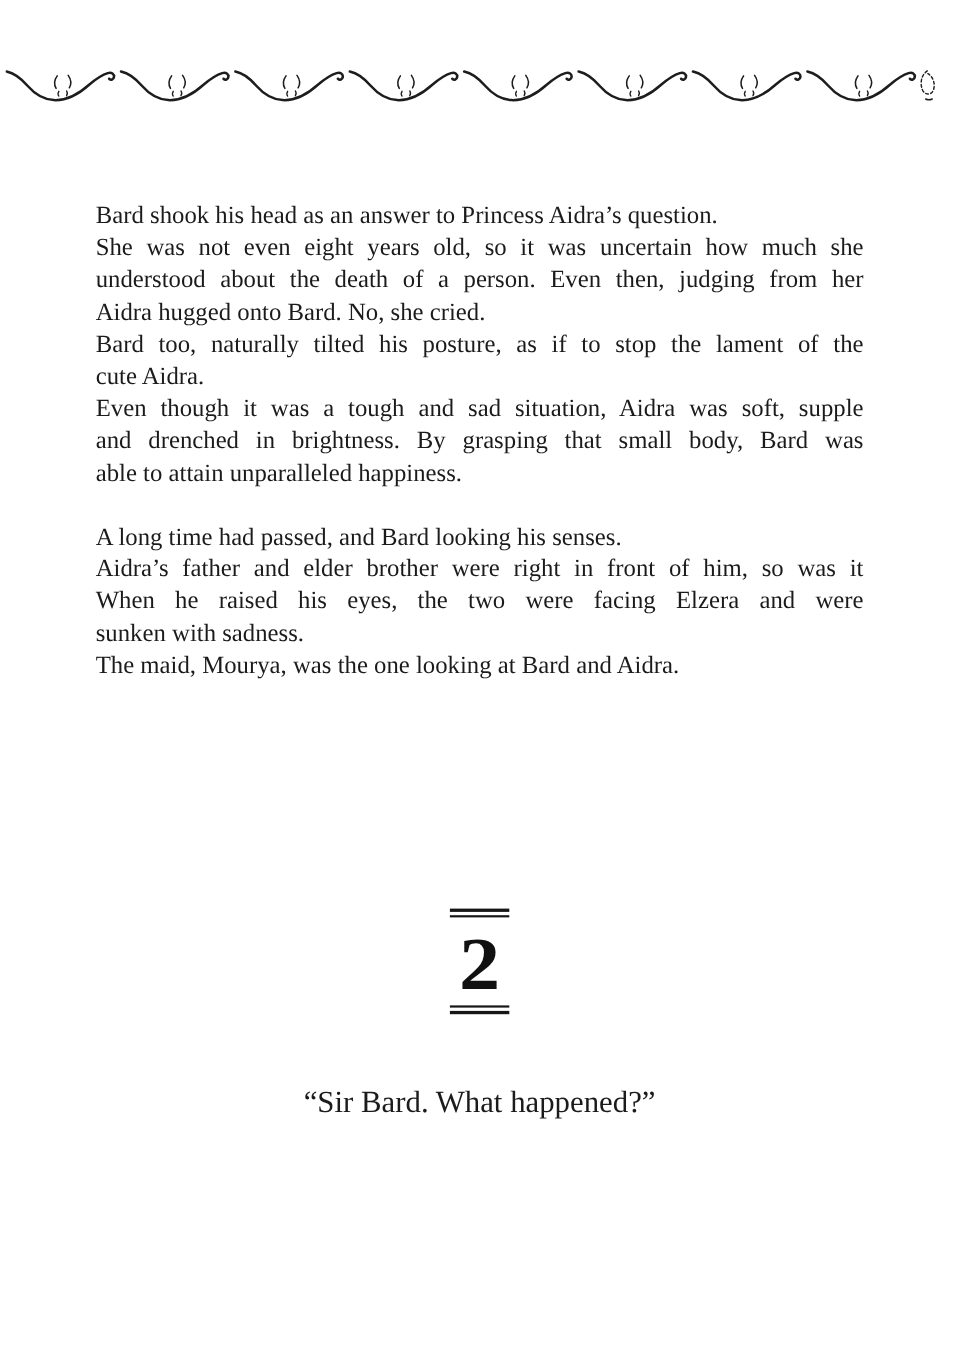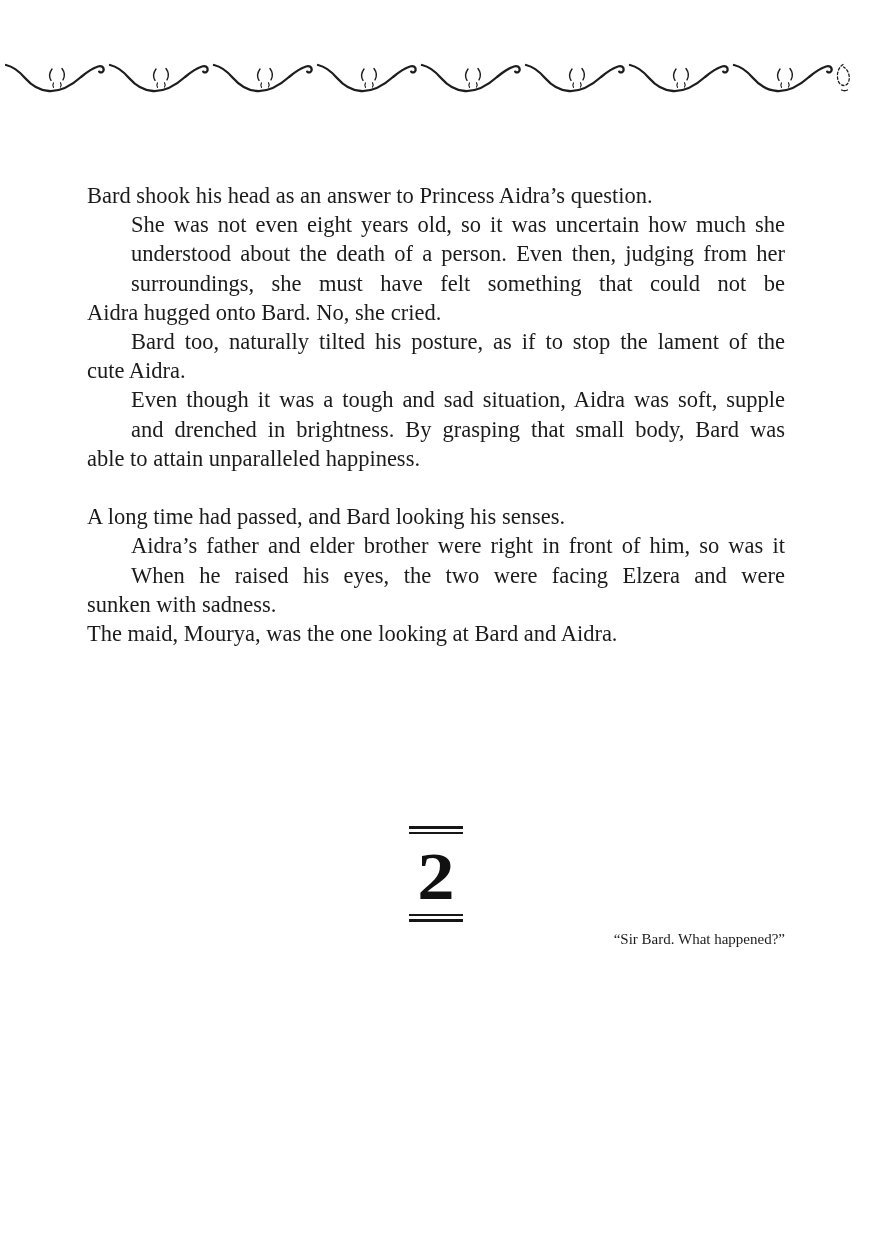--- a/index.html
+++ b/index.html
@@ -32,21 +32,20 @@
     font-size: 22.5px;
   }
   .line {
     line-height: 29.2px;
     min-height: 29.2px;
     white-space: normal;
   }
   .line.just {
     text-align: justify;
     text-align-last: justify;
-    margin-left: 44px;
   }
 
   
   .chapter {
     position: absolute;
     left: 87px;
     top: 826px;
     width: 698px;
     text-align: center;
   }
@@ -65,24 +64,24 @@
     font-weight: 700;
     transform: scaleX(1.1);
     transform-origin: center;
     color: #111111;
   }
 
   
   .quote {
     position: absolute;
     left: 87px;
-    top: 925px;
+    top: 988px;
     width: 698px;
-    text-align: right;
-    font-size: 15px;
+    text-align: center;
+    font-size: 28px;
     line-height: 29px;
   }
 </style>
 </head>
 <body>
 
 <div class="page">
 
   <div class="ornament top">
     <svg width="848" height="44" viewBox="0 0 848 44">
@@ -107,21 +106,20 @@
         <path stroke-width="1.3" stroke-dasharray="2.5 2.2" d="M838,5.5 C833,8.5 831,16 833.5,22.5 C835.5,27.5 841.5,28 843.5,23 C845.5,18 843.5,10.5 838.5,8"></path>
         <path stroke-width="1.3" d="M836.5,31 C838.5,32 840.5,32 842.5,31"></path>
       </g>
     </svg>
   </div>
 
   <div class="body-text" id="body-text">
       <div class="line">Bard shook his head as an answer to Princess Aidra’s question.</div>
       <div class="line just">She was not even eight years old, so it was uncertain how much she</div>
       <div class="line just">understood about the death of a person. Even then, judging from her</div>
-      <div class="line just">surroundings, she must have felt something that could not be</div>
       <div class="line">Aidra hugged onto Bard. No, she cried.</div>
       <div class="line just">Bard too, naturally tilted his posture, as if to stop the lament of the</div>
       <div class="line">cute Aidra.</div>
       <div class="line just">Even though it was a tough and sad situation, Aidra was soft, supple</div>
       <div class="line just">and drenched in brightness. By grasping that small body, Bard was</div>
       <div class="line">able to attain unparalleled happiness.</div>
       <div class="line"></div>
       <div class="line">A long time had passed, and Bard looking his senses.</div>
       <div class="line just">Aidra’s father and elder brother were right in front of him, so was it</div>
       <div class="line just">When he raised his eyes, the two were facing Elzera and were</div>

